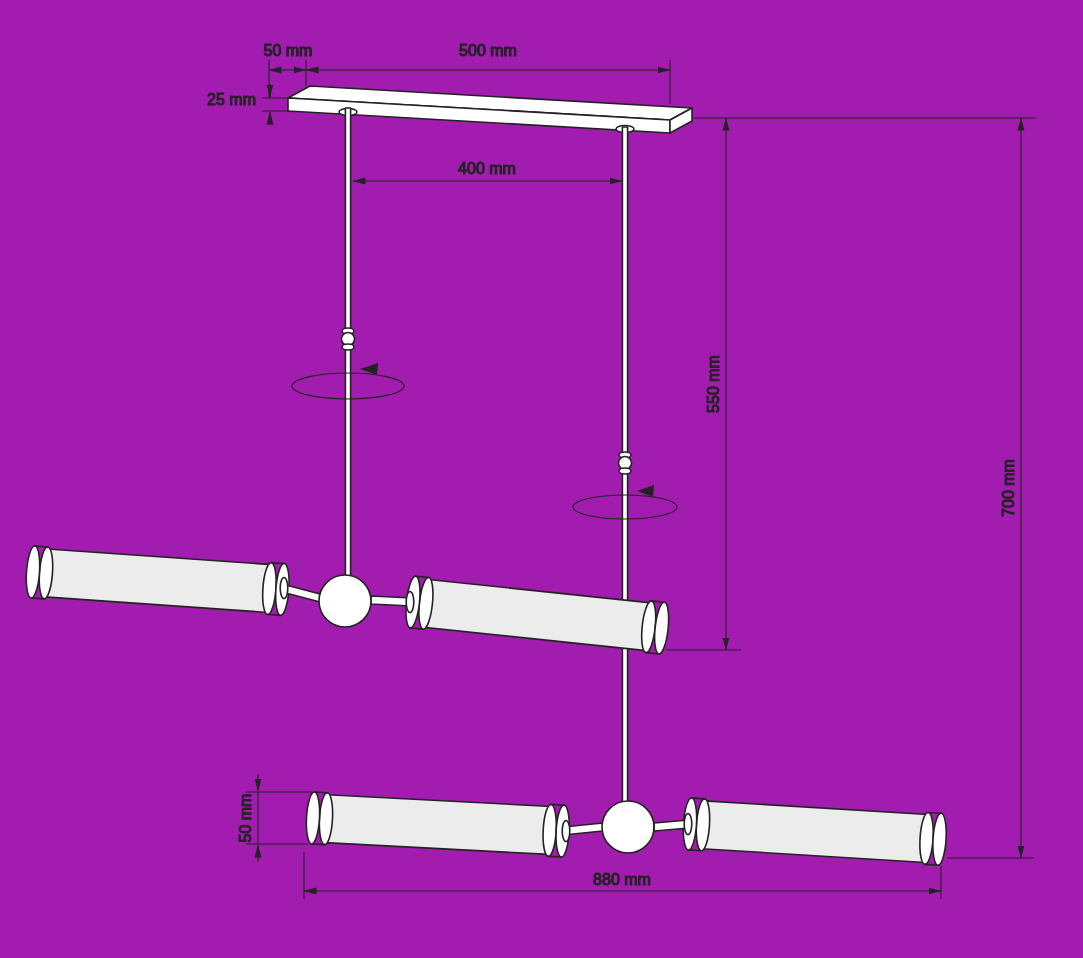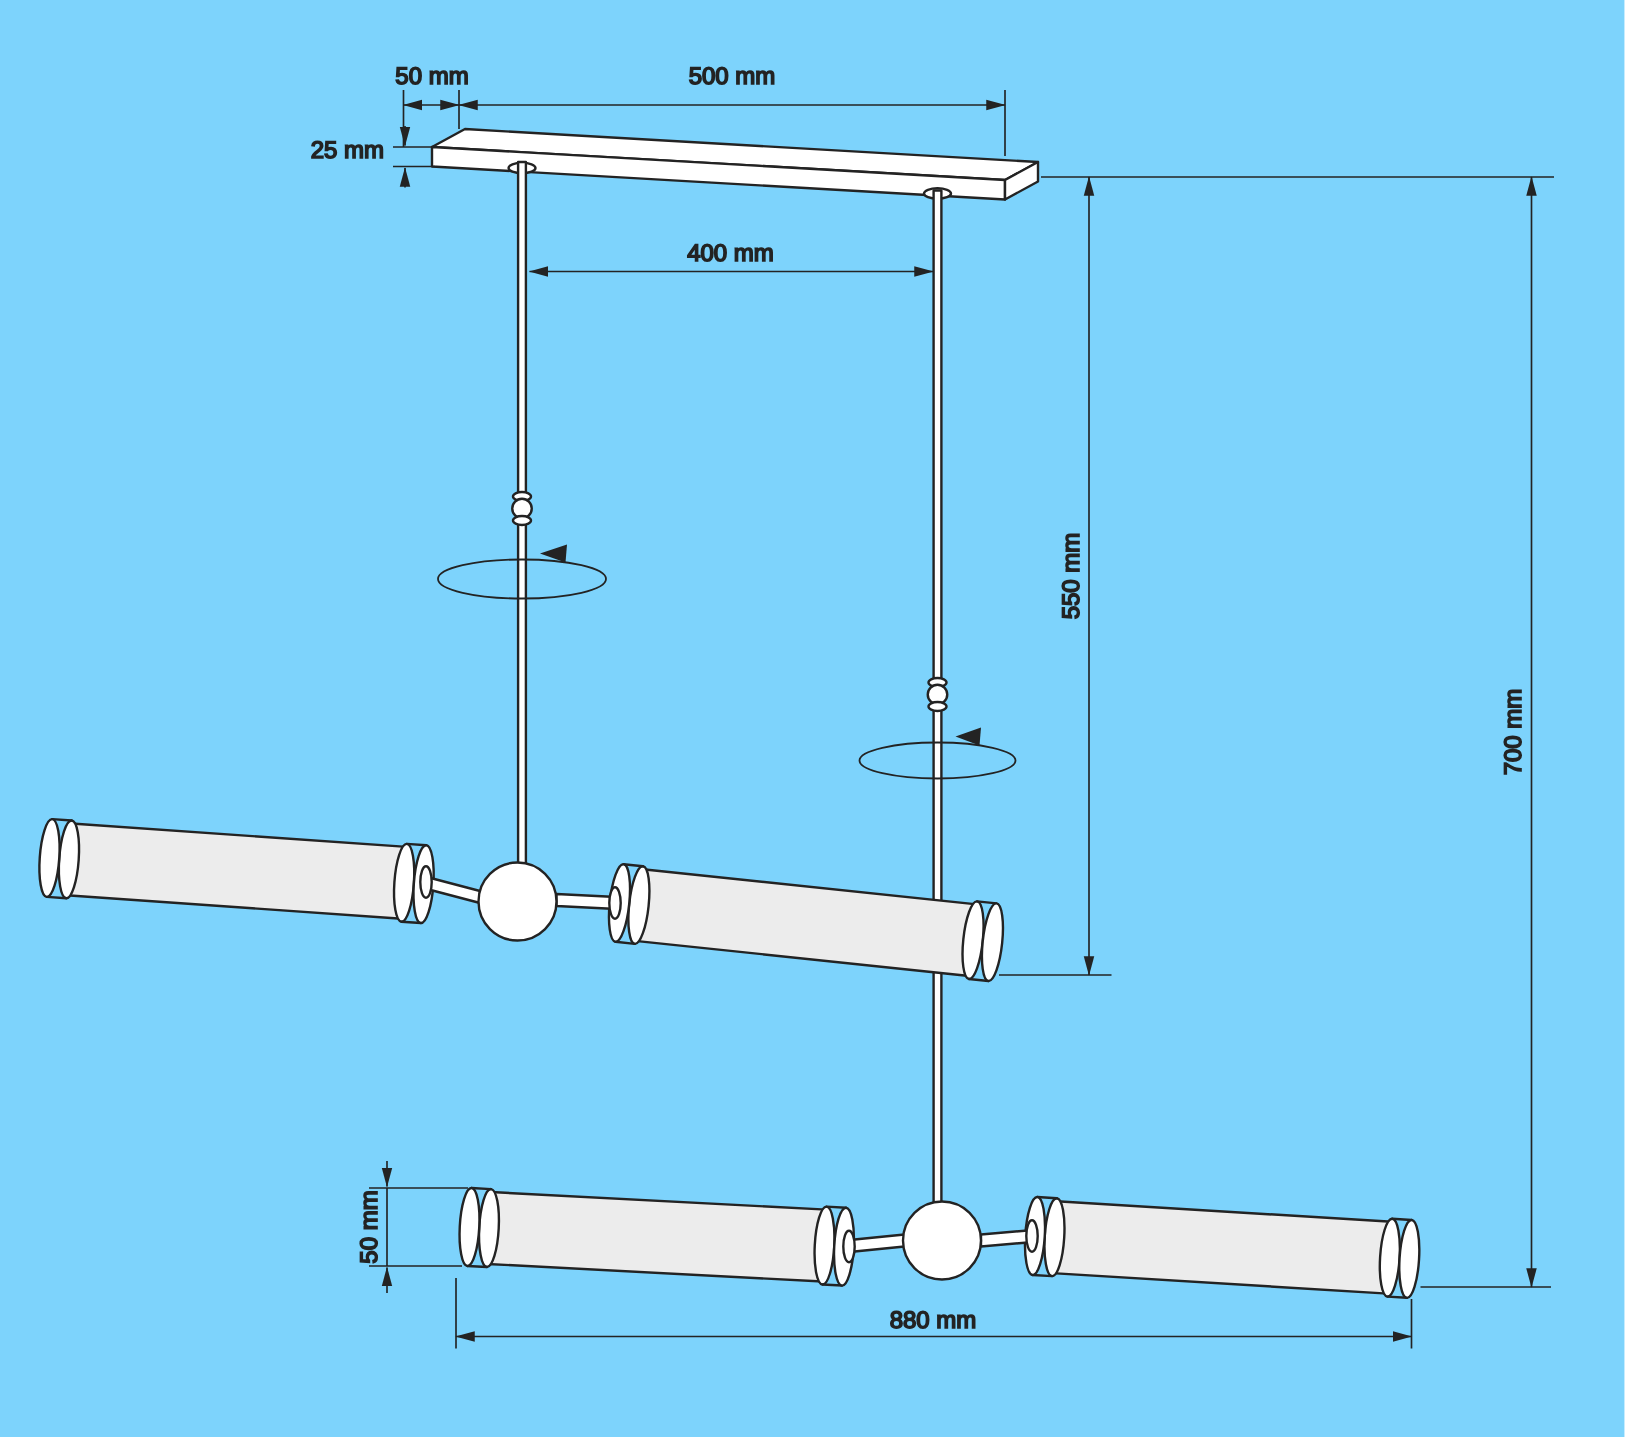--- a/index.html
+++ b/index.html
@@ -4,21 +4,21 @@
 <style>
   html, body {
     margin: 0;
     padding: 0;
     background: #ffffff;
   }
   .stage {
     position: relative;
     width: 1083px;
     height: 958px;
-    background: #7dd3fc;
+    background: #a21caf;
     overflow: hidden;
     font-family: "Liberation Sans", sans-serif;
   }
   svg text {
     font-family: "Liberation Sans", sans-serif;
     font-size: 16px;
     fill: #232323;
   }
   .drawing-lines {
     stroke: #232323;

